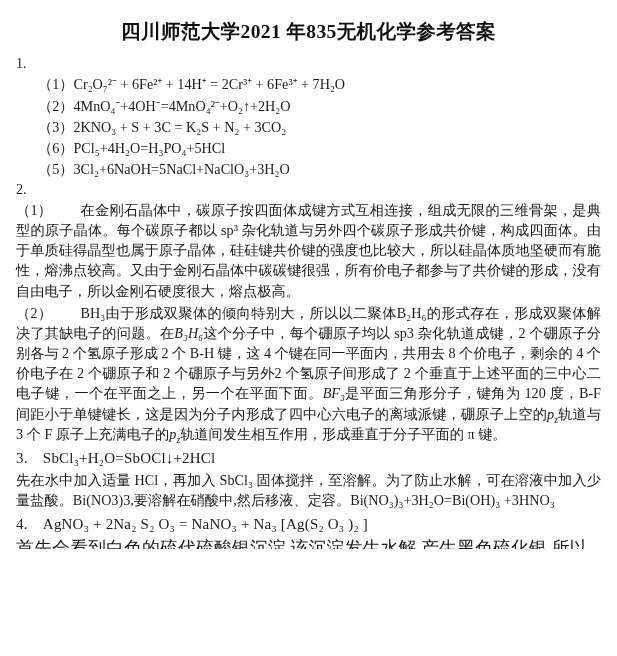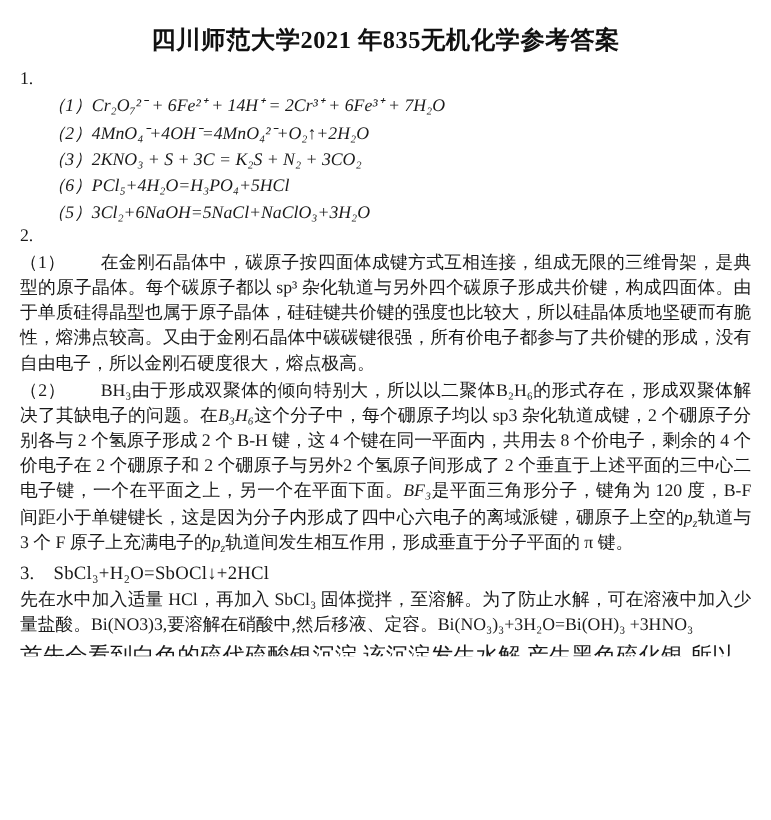--- a/index.html
+++ b/index.html
@@ -37,21 +37,20 @@
   }
   .num-line {
     font-size: 14.2px;
     margin: 1px 0 1px 0;
   }
   .eq-line {
     font-size: 14.2px;
     margin: 2px 0 2px 0;
     padding-left: 22px;
     white-space: nowrap;
-    font-style: italic;
   }
   sub, sup {
     font-size: 68%;
     line-height: 0;
   }
   .para {
     font-size: 14.2px;
     line-height: 1.42;
     text-align: justify;
     text-justify: inter-ideograph;
@@ -103,16 +102,17 @@
   </div>
 
   <div class="para para-indent">
     <span>（2）</span><span class="sp2"></span><span>BH₃由于形成双聚体的倾向特别大，所以以二聚体B₂H₆的形式存在，形成双聚体解决了其缺电子的问题。在</span><span class="ital">B₃H₆</span><span>这个分子中，每个硼原子均以 sp3 杂化轨道成键，2 个硼原子分别各与 2 个氢原子形成 2 个 B-H 键，这 4 个键在同一平面内，共用去 8 个价电子，剩余的 4 个价电子在 2 个硼原子和 2 个硼原子与另外2 个氢原子间形成了 2 个垂直于上述平面的三中心二电子键，一个在平面之上，另一个在平面下面。</span><span class="ital">BF₃</span><span>是平面三角形分子，键角为 120 度，B-F 间距小于单键键长，这是因为分子内形成了四中心六电子的离域派键，硼原子上空的</span><span class="ital">p</span><sub class="ital">z</sub><span>轨道与 3 个 F 原子上充满电子的</span><span class="ital">p</span><sub class="ital">z</sub><span>轨道间发生相互作用，形成垂直于分子平面的 π 键。</span>
   </div>
 
   <div class="q-line">3.　SbCl₃+H₂O=SbOCl↓+2HCl</div>
 
   <div class="para">先在水中加入适量 HCl，再加入 SbCl₃ 固体搅拌，至溶解。为了防止水解，可在溶液中加入少量盐酸。Bi(NO3)3,要溶解在硝酸中,然后移液、定容。Bi(NO₃)₃+3H₂O=Bi(OH)₃ +3HNO₃</div>
 
+  <div class="q-line">4.　AgNO₃  + 2Na₂  S₂  O₃  = NaNO₃  + Na₃  [Ag(S₂  O₃ )₂ ]</div>
 
   <div class="lastline">首先会看到白色的硫代硫酸银沉淀,该沉淀发生水解,产生黑色硫化银,所以整个</div>
 
 </div>
 
 </body></html>

